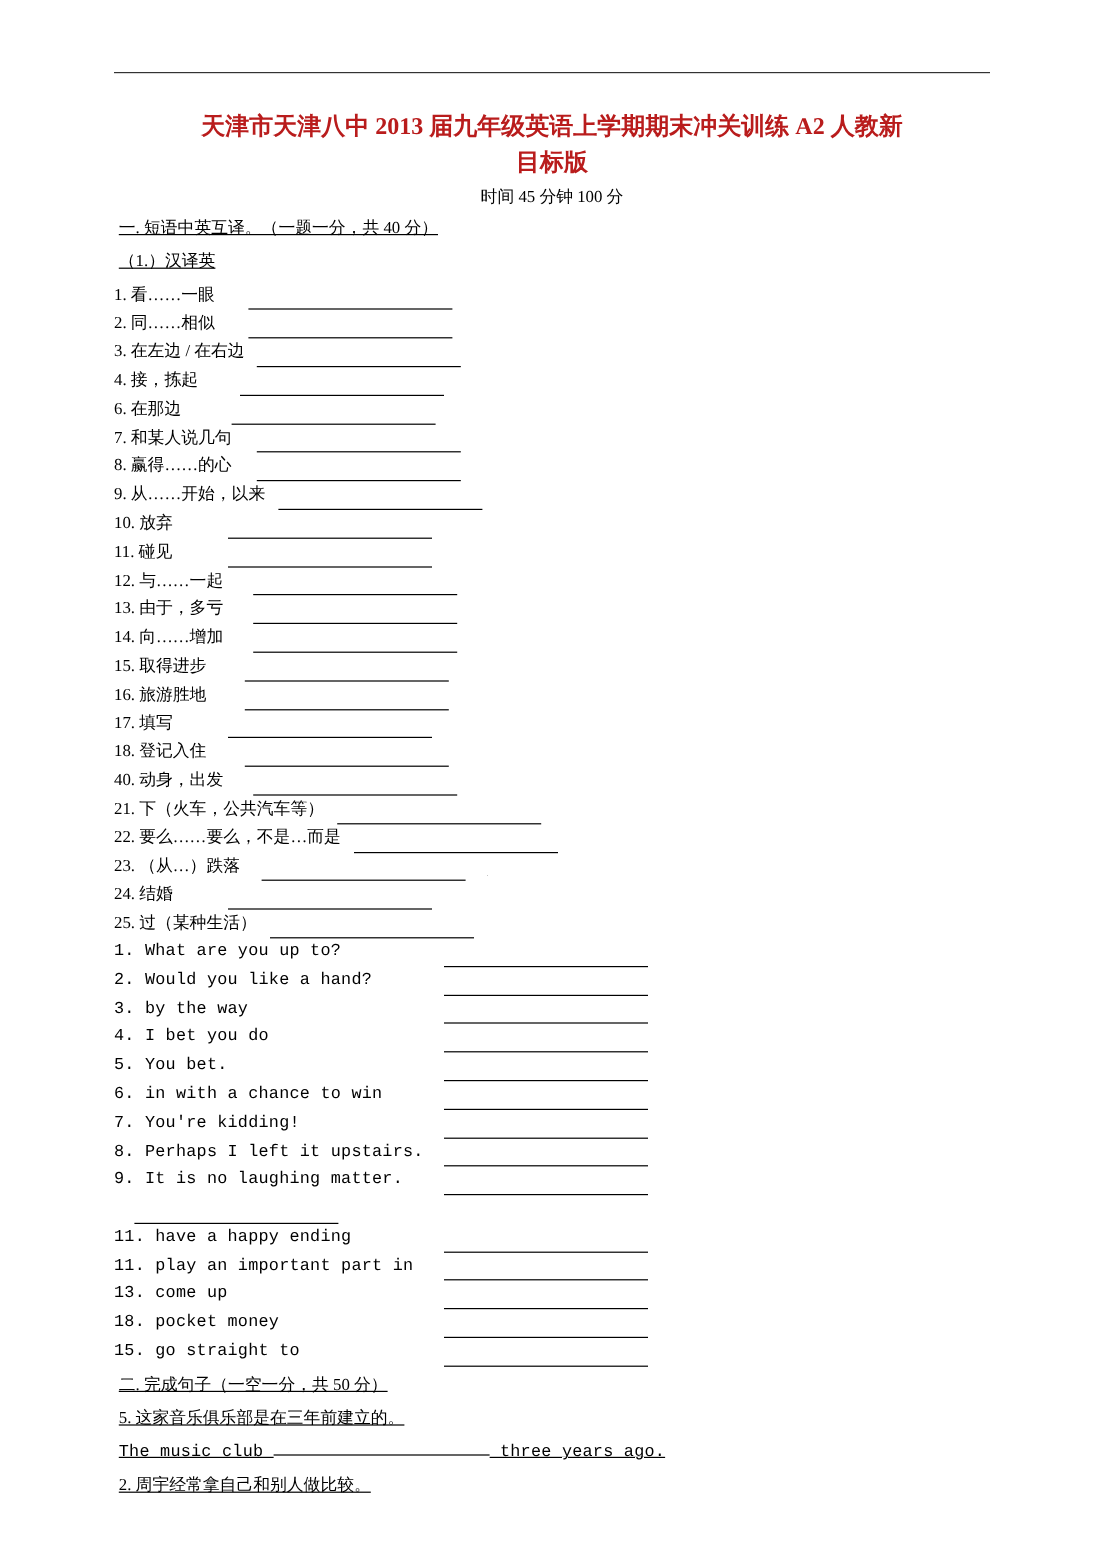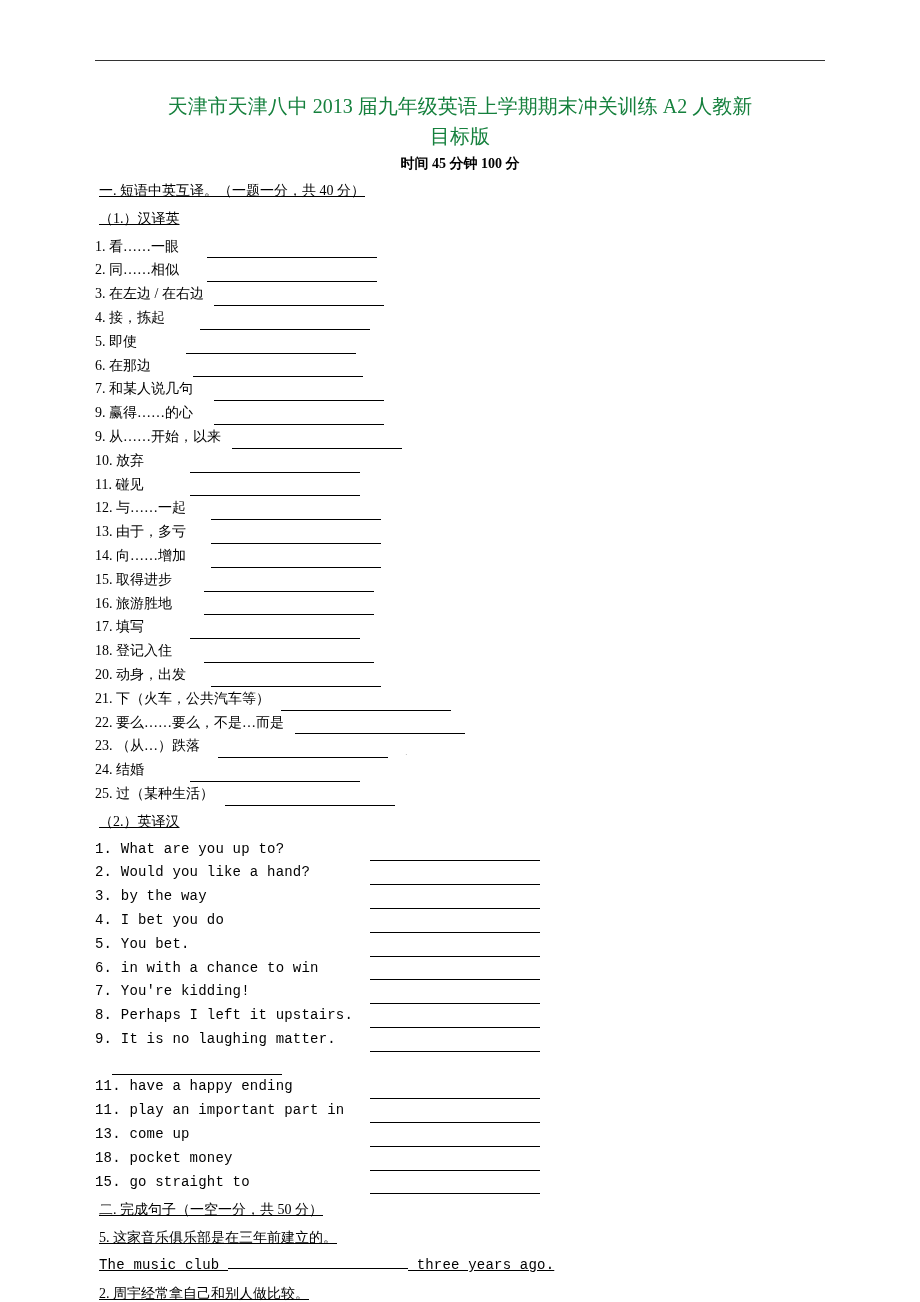--- a/index.html
+++ b/index.html
@@ -13,31 +13,31 @@
   }
   .page {
     padding: 60px 95px 40px 95px;
   }
   .hr-top {
     border: none;
     border-top: 1px solid #333;
     margin: 0 0 30px 0;
   }
   .title {
-    color: #15803d;
+    color: #b91c1c;
     text-align: center;
-    font-weight: normal;
+    font-weight: bold;
     font-size: 20px;
     font-family: "SimSun", "宋体", serif;
     line-height: 1.5;
     margin: 0 0 4px 0;
   }
   .subtitle {
     text-align: center;
-    font-weight: bold;
+    font-weight: normal;
     font-size: 14px;
     margin: 0 0 6px 0;
   }
   .section-head {
     margin: 4px;
     line-height: 1.7;
     text-decoration: underline;
   }
   .item-row {
     display: flex;
@@ -79,43 +79,41 @@
   <p class="subtitle">时间 45 分钟  100 分</p>
 
   <p class="section-head">一. 短语中英互译。（一题一分，共 40 分）</p>
   <p class="section-head">（1.）汉译英</p>
 
   <div id="cn-list">
       <div class="item-row"><span class="item-text">1. 看……一眼     </span><span>   </span><span class="blank blank-m"></span></div>
       <div class="item-row"><span class="item-text">2. 同……相似     </span><span>   </span><span class="blank blank-m"></span></div>
       <div class="item-row"><span class="item-text">3. 在左边 / 在右边</span><span>   </span><span class="blank blank-m"></span></div>
       <div class="item-row"><span class="item-text">4. 接，拣起       </span><span>   </span><span class="blank blank-m"></span></div>
-      <div class="item-row"><span class="item-text">5. 即使           </span><span>   </span><span class="blank blank-m"></span></div>
       <div class="item-row"><span class="item-text">6. 在那边         </span><span>   </span><span class="blank blank-m"></span></div>
       <div class="item-row"><span class="item-text">7. 和某人说几句   </span><span>   </span><span class="blank blank-m"></span></div>
-      <div class="item-row"><span class="item-text">9. 赢得……的心   </span><span>   </span><span class="blank blank-m"></span></div>
+      <div class="item-row"><span class="item-text">8. 赢得……的心   </span><span>   </span><span class="blank blank-m"></span></div>
       <div class="item-row"><span class="item-text">9. 从……开始，以来</span><span>   </span><span class="blank blank-m"></span></div>
       <div class="item-row"><span class="item-text">10. 放弃          </span><span>   </span><span class="blank blank-m"></span></div>
       <div class="item-row"><span class="item-text">11. 碰见          </span><span>   </span><span class="small-mark"> </span><span class="blank blank-m"></span></div>
       <div class="item-row"><span class="item-text">12. 与……一起    </span><span>   </span><span class="blank blank-m"></span></div>
       <div class="item-row"><span class="item-text">13. 由于，多亏    </span><span>   </span><span class="blank blank-m"></span></div>
       <div class="item-row"><span class="item-text">14. 向……增加    </span><span>   </span><span class="blank blank-m"></span></div>
       <div class="item-row"><span class="item-text">15. 取得进步      </span><span>   </span><span class="blank blank-m"></span></div>
       <div class="item-row"><span class="item-text">16. 旅游胜地      </span><span>   </span><span class="blank blank-m"></span></div>
       <div class="item-row"><span class="item-text">17. 填写          </span><span>   </span><span class="blank blank-m"></span></div>
       <div class="item-row"><span class="item-text">18. 登记入住      </span><span>   </span><span class="blank blank-m"></span></div>
-      <div class="item-row"><span class="item-text">20. 动身，出发    </span><span>   </span><span class="blank blank-m"></span></div>
+      <div class="item-row"><span class="item-text">40. 动身，出发    </span><span>   </span><span class="blank blank-m"></span></div>
       <div class="item-row"><span class="item-text">21. 下（火车，公共汽车等）</span><span>   </span><span class="blank blank-m"></span></div>
       <div class="item-row"><span class="item-text">22. 要么……要么，不是…而是</span><span>   </span><span class="blank blank-m"></span></div>
       <div class="item-row"><span class="item-text">23. （从…）跌落  </span><span>   </span><span class="blank blank-m"></span><span class="small-mark">            .</span></div>
       <div class="item-row"><span class="item-text">24. 结婚          </span><span>   </span><span class="blank blank-m"></span></div>
       <div class="item-row"><span class="item-text">25. 过（某种生活）</span><span>   </span><span class="blank blank-m"></span></div>
     </div>
 
-  <p class="section-head">（2.）英译汉</p>
 
   <div id="en-list">
       <div class="item-row mono"><span class="item-text">1. What are you up to?        </span><span>  </span><span class="blank blank-m"></span></div>
       <div class="item-row mono"><span class="item-text">2. Would you like a hand?     </span><span>  </span><span class="blank blank-m"></span></div>
       <div class="item-row mono"><span class="item-text">3. by the way                 </span><span>  </span><span class="blank blank-m"></span></div>
       <div class="item-row mono"><span class="item-text">4. I bet you do               </span><span>  </span><span class="blank blank-m"></span></div>
       <div class="item-row mono"><span class="item-text">5. You bet.                   </span><span>  </span><span class="blank blank-m"></span></div>
       <div class="item-row mono"><span class="item-text">6. in with a chance to win    </span><span>  </span><span class="blank blank-m"></span></div>
       <div class="item-row mono"><span class="item-text">7. You're kidding!            </span><span>  </span><span class="blank blank-m"></span></div>
       <div class="item-row mono"><span class="item-text">8. Perhaps I left it upstairs.</span><span>  </span><span class="blank blank-m"></span></div>

